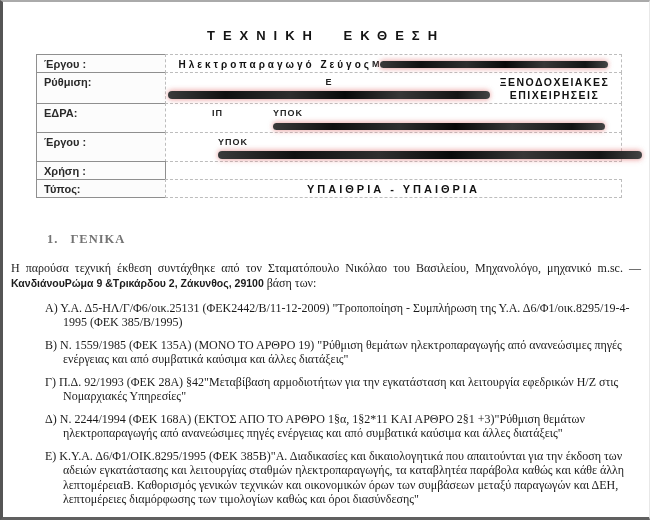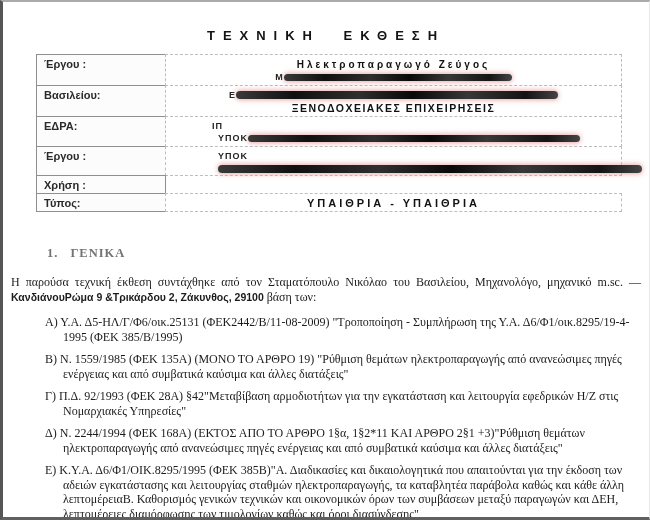--- a/index.html
+++ b/index.html
@@ -44,21 +44,21 @@
     color:#2a2a2a;
     padding:3px 4px 2px 7px;
   }
   .value-cell{
     flex:1;
     box-sizing:border-box;
     margin-left:-1px;
     border:1px dashed #bdbdbd;
     background:#fff;
     display:flex;
-    flex-direction:column;
+    flex-direction:row;
     justify-content:center;
     padding:2px 2px;
   }
   .vline{min-height:11px;line-height:11px;text-align:center;position:relative;}
   .vline.left{text-align:left;padding-left:44px;}
   .val-strong{
     font-family:"Liberation Sans", sans-serif;
     font-weight:bold;font-size:10px;letter-spacing:3px;color:#111;
   }
   .val-strong.co{font-size:10.5px;letter-spacing:1.5px;}
@@ -137,21 +137,21 @@
       <div class="label-cell">Έργου :</div>
       <div class="value-cell">
         <div class="vline"><span class="val-strong">Ηλεκτροπαραγωγό Ζεύγος</span></div>
         <div class="vline">
           <span class="prefix">Μ</span><span class="redact r-w1"></span>
         </div>
       </div>
     </div>
 
     <div class="info-row">
-      <div class="label-cell">Βασιλείου:</div>
+      <div class="label-cell">Ρύθμιση:</div>
       <div class="value-cell">
         <div class="vline">
           <span class="prefix">Ε</span><span class="redact r-w2"></span>
         </div>
         <div class="vline"><span class="val-strong co">ΞΕΝΟΔΟΧΕΙΑΚΕΣ ΕΠΙΧΕΙΡΗΣΕΙΣ</span></div>
       </div>
     </div>
 
     <div class="info-row">
       <div class="label-cell">ΕΔΡΑ:</div>
@@ -192,21 +192,21 @@
     <div class="section-heading">
       <span class="num">1.</span><span>ΓΕΝΙΚΑ</span>
     </div>
 
     <div class="intro">
       <span>Η παρούσα τεχνική έκθεση συντάχθηκε από τον Σταματόπουλο Νικόλαο του Βασιλείου, Μηχανολόγο, μηχανικό m.sc. — </span><span class="addr">ΚανδιάνουΡώμα 9 &amp;Τρικάρδου 2,  Ζάκυνθος, 29100 </span><span>βάση των:</span>
     </div>
 
     <div class="ref-list">
       <div class="ref-item">
-        <span>Α)</span> <span>Υ.Α. Δ5-ΗΛ/Γ/Φ6/οικ.25131 (ΦΕΚ2442/Β/11-08-2009) "Τροποποίηση - Συμπλήρωση της Υ.Α. Δ6/Φ1/οικ.8295/19-4-1995 (ΦΕΚ 385/Β/1995)</span>
+        <span>Α)</span> <span>Υ.Α. Δ5-ΗΛ/Γ/Φ6/οικ.25131 (ΦΕΚ2442/Β/11-12-2009) "Τροποποίηση - Συμπλήρωση της Υ.Α. Δ6/Φ1/οικ.8295/19-4-1995 (ΦΕΚ 385/Β/1995)</span>
       </div>
       <div class="ref-item">
         <span>Β)</span> <span>Ν. 1559/1985 (ΦΕΚ 135Α) (ΜΟΝΟ ΤΟ ΑΡΘΡΟ 19) "Ρύθμιση θεμάτων ηλεκτροπαραγωγής από ανανεώσιμες πηγές ενέργειας και από συμβατικά καύσιμα και άλλες διατάξεις"</span>
       </div>
       <div class="ref-item">
         <span>Γ)</span> <span>Π.Δ. 92/1993 (ΦΕΚ 28Α) §42"Μεταβίβαση αρμοδιοτήτων για την εγκατάσταση και λειτουργία εφεδρικών Η/Ζ στις Νομαρχιακές Υπηρεσίες"</span>
       </div>
       <div class="ref-item">
         <span>Δ)</span> <span>Ν. 2244/1994 (ΦΕΚ 168Α) (ΕΚΤΟΣ ΑΠΟ ΤΟ ΑΡΘΡΟ 1§α, 1§2*11 ΚΑΙ ΑΡΘΡΟ 2§1 +3)"Ρύθμιση θεμάτων ηλεκτροπαραγωγής από ανανεώσιμες πηγές ενέργειας και από συμβατικά καύσιμα και άλλες διατάξεις"</span>
       </div>

